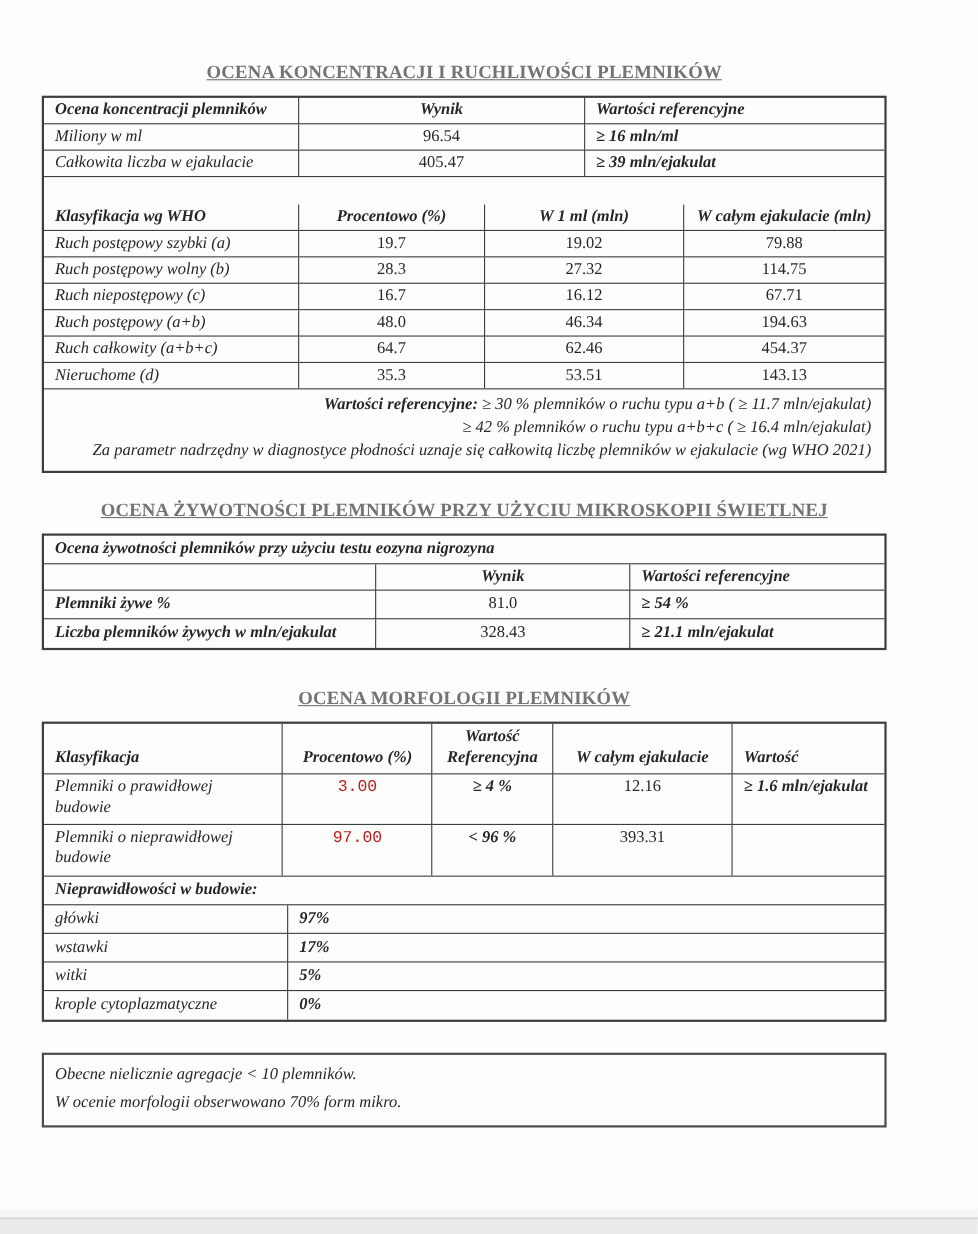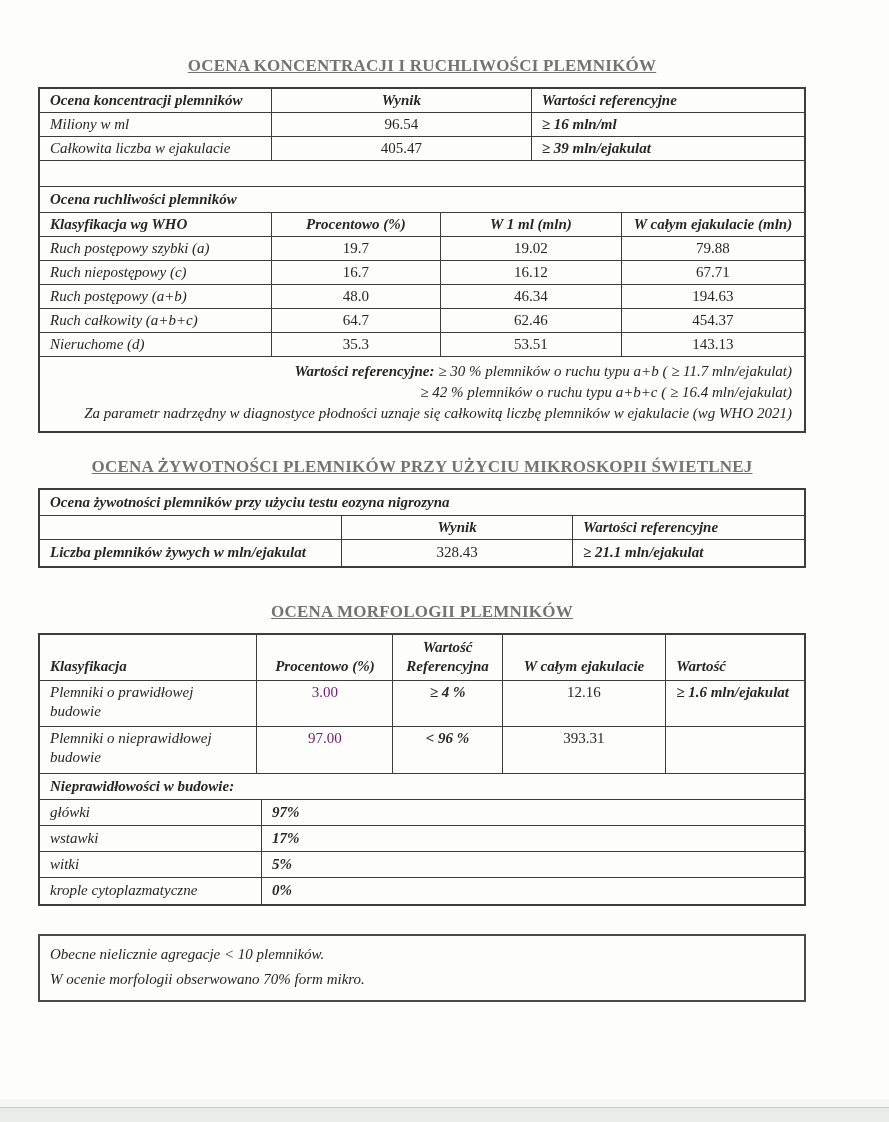--- a/index.html
+++ b/index.html
@@ -43,21 +43,21 @@
   .box td {
     border: 1.6px solid #3d3d3d;
     padding: 2px 10px;
     line-height: 19px;
     vertical-align: middle;
     overflow: hidden;
   }
   .bi { font-weight: bold; }
   .c  { text-align: center; }
   .num { font-style: normal; }
-  .red { color: #701a75; }
+  .red { color: #b91c1c; font-family: Liberation Mono, monospace; }
 
   .empty-row { height: 26px; border-top: 1.6px solid #3d3d3d; }
   .section-row {
     border-top: 1.6px solid #3d3d3d;
     border-bottom: 1.6px solid #3d3d3d;
     padding: 3px 10px;
     font-weight: bold;
     line-height: 19px;
   }
   .section-row.first { border-top: none; }
@@ -118,41 +118,46 @@
         </tr>
         <tr>
           <td>Całkowita liczba w ejakulacie</td>
           <td class="c num">405.47</td>
           <td class="bi">≥ 39 mln/ejakulat</td>
         </tr>
       </tbody>
         </table>
 
       <div class="empty-row"></div>
-      <div class="section-row">Ocena ruchliwości plemników</div>
 
       <table>
         <colgroup>
             <col style="width:30.3%">
             <col style="width:22.1%">
             <col style="width:23.7%">
             <col style="width:23.9%">
           </colgroup>
         <tbody>
             <tr>
           <td class="bi">Klasyfikacja wg WHO</td>
           <td class="bi c">Procentowo (%)</td>
           <td class="bi c">W 1 ml (mln)</td>
           <td class="bi c">W całym ejakulacie (mln)</td>
         </tr>
         <tr>
           <td>Ruch postępowy szybki (a)</td>
           <td class="c num">19.7</td>
           <td class="c num">19.02</td>
           <td class="c num">79.88</td>
+        </tr>
+        <tr>
+          <td>Ruch postępowy wolny (b)</td>
+          <td class="c num">28.3</td>
+          <td class="c num">27.32</td>
+          <td class="c num">114.75</td>
         </tr>
         <tr>
           <td>Ruch niepostępowy (c)</td>
           <td class="c num">16.7</td>
           <td class="c num">16.12</td>
           <td class="c num">67.71</td>
         </tr>
         <tr>
           <td>Ruch postępowy (a+b)</td>
           <td class="c num">48.0</td>
@@ -189,20 +194,25 @@
         <colgroup>
             <col style="width:39.5%">
             <col style="width:30.2%">
             <col style="width:30.3%">
           </colgroup>
         <tbody>
             <tr>
           <td></td>
           <td class="bi c">Wynik</td>
           <td class="bi">Wartości referencyjne</td>
+        </tr>
+        <tr>
+          <td class="bi" style="height:26px">Plemniki żywe %</td>
+          <td class="c num">81.0</td>
+          <td class="bi">≥ 54 %</td>
         </tr>
         <tr>
           <td class="bi" style="height:26px">Liczba plemników żywych w mln/ejakulat</td>
           <td class="c num">328.43</td>
           <td class="bi">≥ 21.1 mln/ejakulat</td>
         </tr>
       </tbody>
         </table>
     </div>
 

